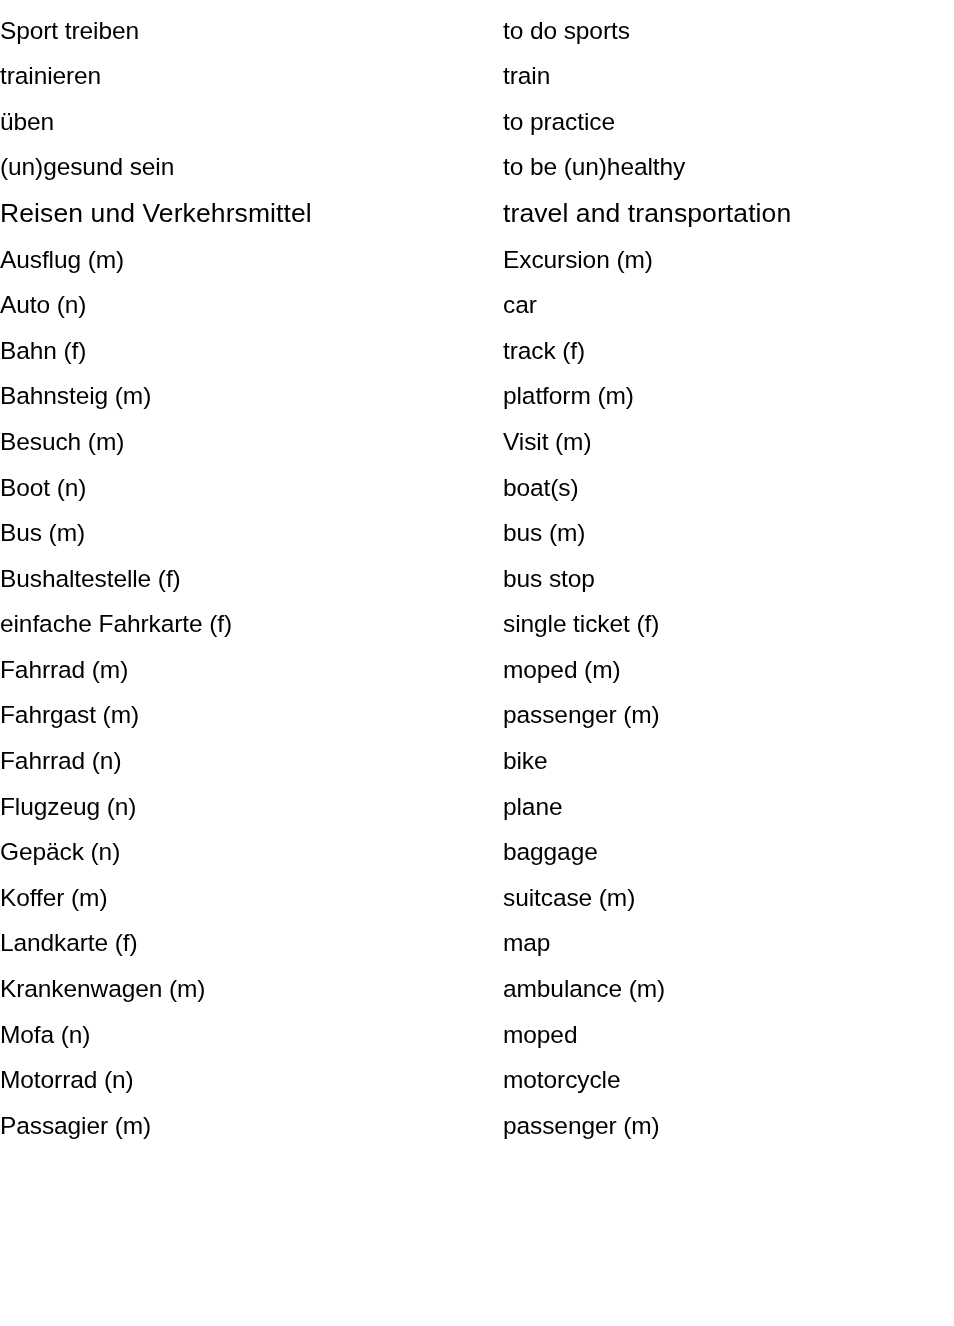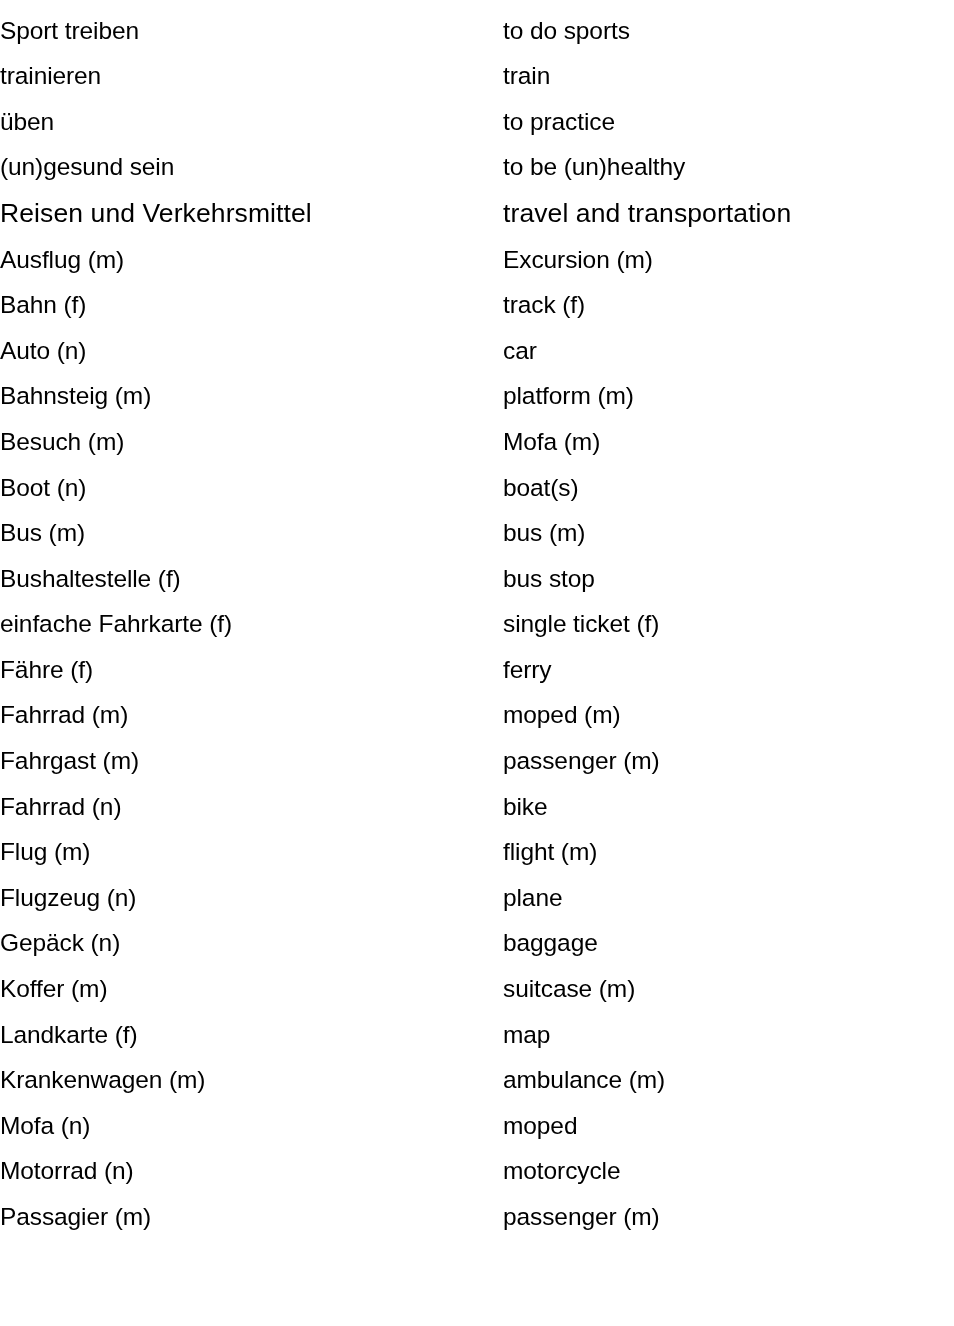--- a/index.html
+++ b/index.html
@@ -98,70 +98,62 @@
         </tr>
         <tr class="heading-row">
           <td class="cell-de"><span class="term">Reisen und Verkehrsmittel</span></td>
           <td class="cell-en"><span class="term">travel and transportation</span></td>
         </tr>
         <tr class="entry-row">
           <td class="cell-de"><span class="term">Ausflug (m)</span></td>
           <td class="cell-en"><span class="term">Excursion (m)</span></td>
         </tr>
         <tr class="entry-row">
+          <td class="cell-de"><span class="term">Auto (n)</span></td>
+          <td class="cell-en"><span class="term">car</span></td>
+        </tr>
+        <tr class="entry-row">
           <td class="cell-de"><span class="term">Bahn (f)</span></td>
           <td class="cell-en"><span class="term">track (f)</span></td>
-        </tr>
-        <tr class="entry-row">
-          <td class="cell-de"><span class="term">Auto (n)</span></td>
-          <td class="cell-en"><span class="term">car</span></td>
         </tr>
         <tr class="entry-row">
           <td class="cell-de"><span class="term">Bahnsteig (m)</span></td>
           <td class="cell-en"><span class="term">platform (m)</span></td>
         </tr>
         <tr class="entry-row">
           <td class="cell-de"><span class="term">Besuch (m)</span></td>
-          <td class="cell-en"><span class="term">Mofa (m)</span></td>
+          <td class="cell-en"><span class="term">Visit (m)</span></td>
         </tr>
         <tr class="entry-row">
           <td class="cell-de"><span class="term">Boot (n)</span></td>
           <td class="cell-en"><span class="term">boat(s)</span></td>
         </tr>
         <tr class="entry-row">
           <td class="cell-de"><span class="term">Bus (m)</span></td>
           <td class="cell-en"><span class="term">bus (m)</span></td>
         </tr>
         <tr class="entry-row">
           <td class="cell-de"><span class="term">Bushaltestelle (f)</span></td>
           <td class="cell-en"><span class="term">bus stop</span></td>
         </tr>
         <tr class="entry-row">
           <td class="cell-de"><span class="term">einfache Fahrkarte (f)</span></td>
           <td class="cell-en"><span class="term">single ticket (f)</span></td>
         </tr>
         <tr class="entry-row">
-          <td class="cell-de"><span class="term">Fähre (f)</span></td>
-          <td class="cell-en"><span class="term">ferry</span></td>
-        </tr>
-        <tr class="entry-row">
           <td class="cell-de"><span class="term">Fahrrad (m)</span></td>
           <td class="cell-en"><span class="term">moped (m)</span></td>
         </tr>
         <tr class="entry-row">
           <td class="cell-de"><span class="term">Fahrgast (m)</span></td>
           <td class="cell-en"><span class="term">passenger (m)</span></td>
         </tr>
         <tr class="entry-row">
           <td class="cell-de"><span class="term">Fahrrad (n)</span></td>
           <td class="cell-en"><span class="term">bike</span></td>
-        </tr>
-        <tr class="entry-row">
-          <td class="cell-de"><span class="term">Flug (m)</span></td>
-          <td class="cell-en"><span class="term">flight (m)</span></td>
         </tr>
         <tr class="entry-row">
           <td class="cell-de"><span class="term">Flugzeug (n)</span></td>
           <td class="cell-en"><span class="term">plane</span></td>
         </tr>
         <tr class="entry-row">
           <td class="cell-de"><span class="term">Gepäck (n)</span></td>
           <td class="cell-en"><span class="term">baggage</span></td>
         </tr>
         <tr class="entry-row">

